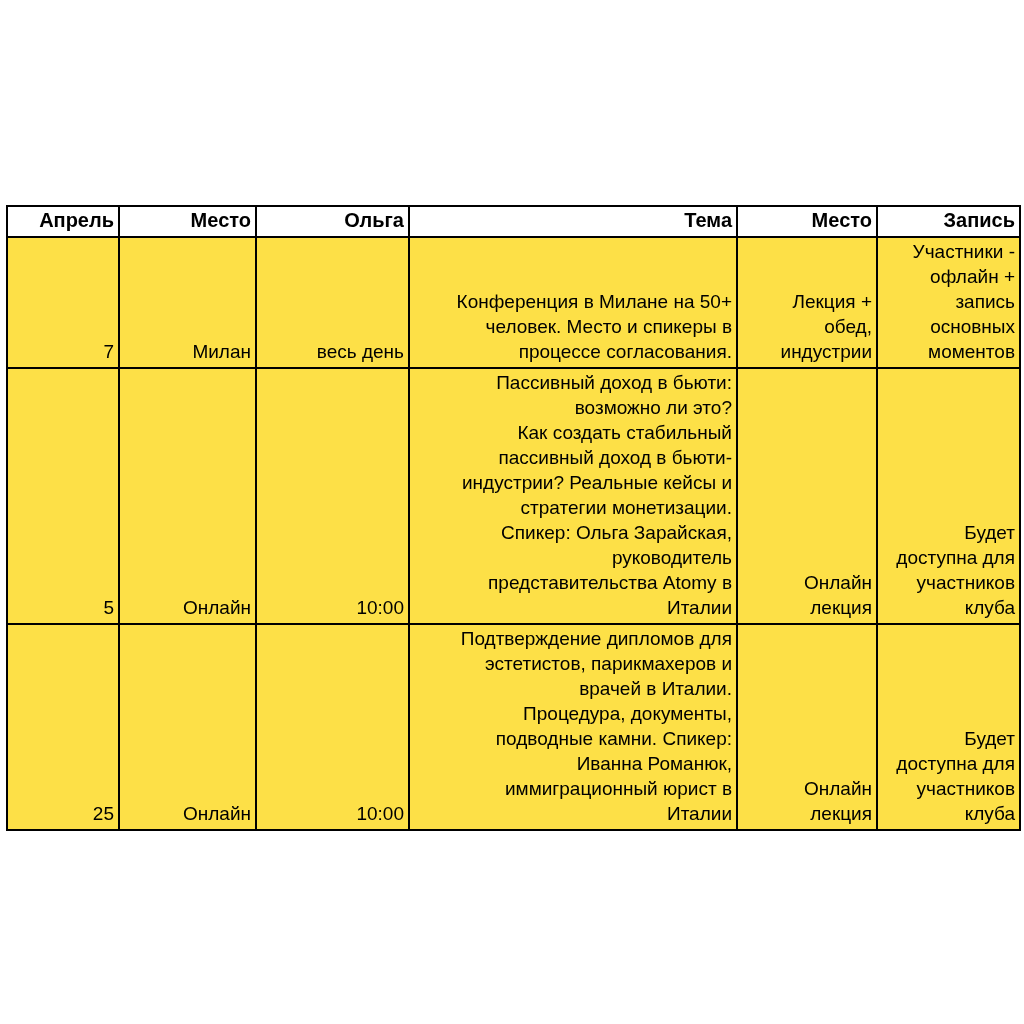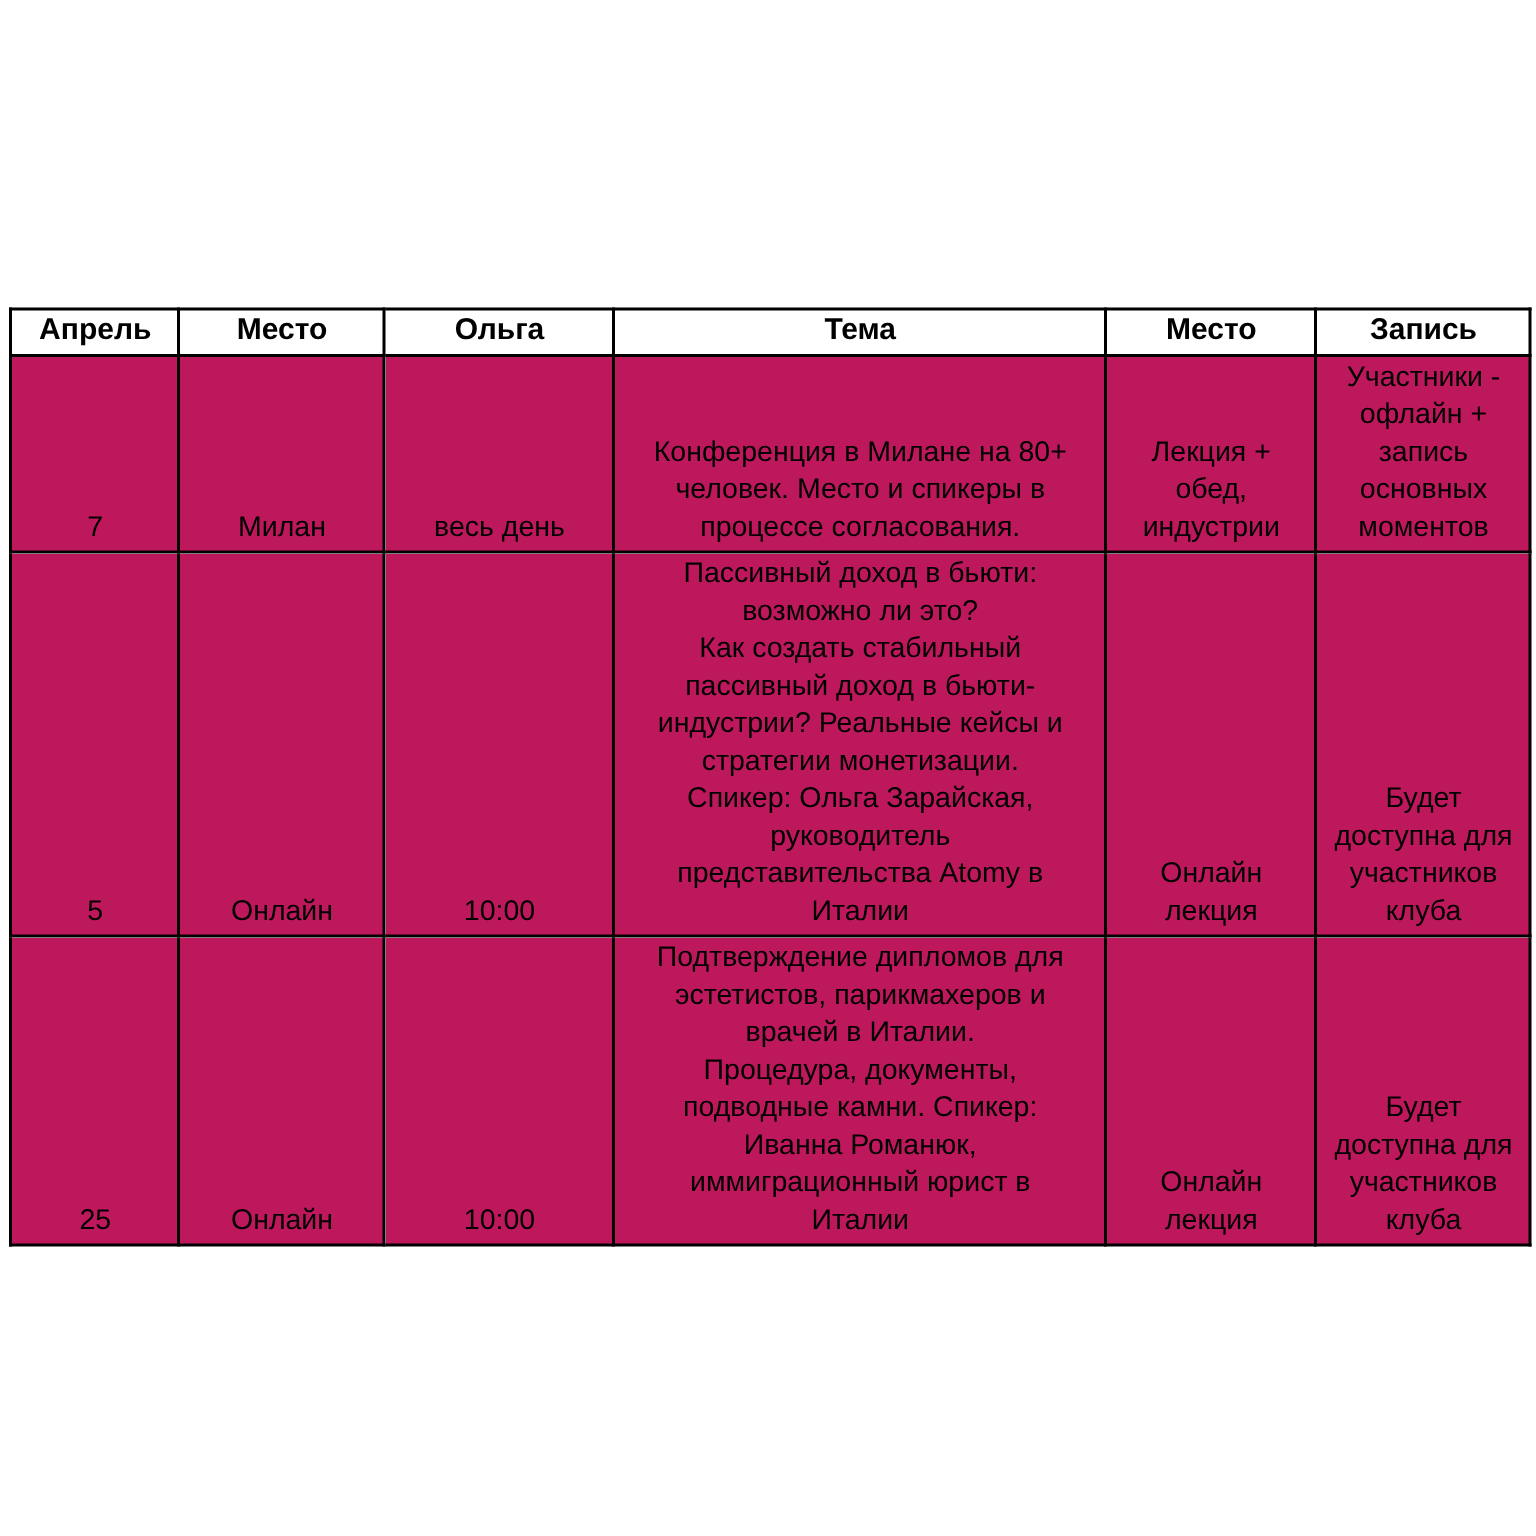--- a/index.html
+++ b/index.html
@@ -18,38 +18,38 @@
     position: absolute;
     left: 6px;
     top: 205px;
     width: 1013px;
     border-collapse: collapse;
     table-layout: fixed;
   }
   table.sched th,
   table.sched td {
     border: 2px solid #000000;
-    text-align: center;
+    text-align: right;
     color: #000000;
     overflow: hidden;
   }
   table.sched th {
     font-size: 20px;
     font-weight: bold;
     vertical-align: middle;
     padding: 1px 4px 3px 5px;
     background: #ffffff;
   }
   table.sched td {
     font-size: 19px;
     line-height: 25px;
     vertical-align: bottom;
     padding: 1px 4px 3px 5px;
     white-space: pre-line;
-    background: #be185d;
+    background: #fde047;
   }
   tr.hdr    { height: 31px;  }
   tr.row-1  { height: 129px; }
   tr.row-2  { height: 253px; }
   tr.row-3  { height: 202px; }
   td.date-cell { background: #6aa84f; }
 </style>
 </head>
 <body>
 
@@ -68,21 +68,21 @@
     <th>Место</th>
     <th>Ольга</th>
     <th>Тема</th>
     <th>Место</th>
     <th>Запись</th>
   </tr>
   <tr class="row-1">
     <td class="date-cell">7</td>
     <td>Милан</td>
     <td>весь день</td>
-    <td>Конференция в Милане на 80+
+    <td>Конференция в Милане на 50+
 человек. Место и спикеры в
 процессе согласования.</td>
     <td>Лекция +
 обед,
 индустрии</td>
     <td>Участники -
 офлайн +
 запись
 основных
 моментов</td>

